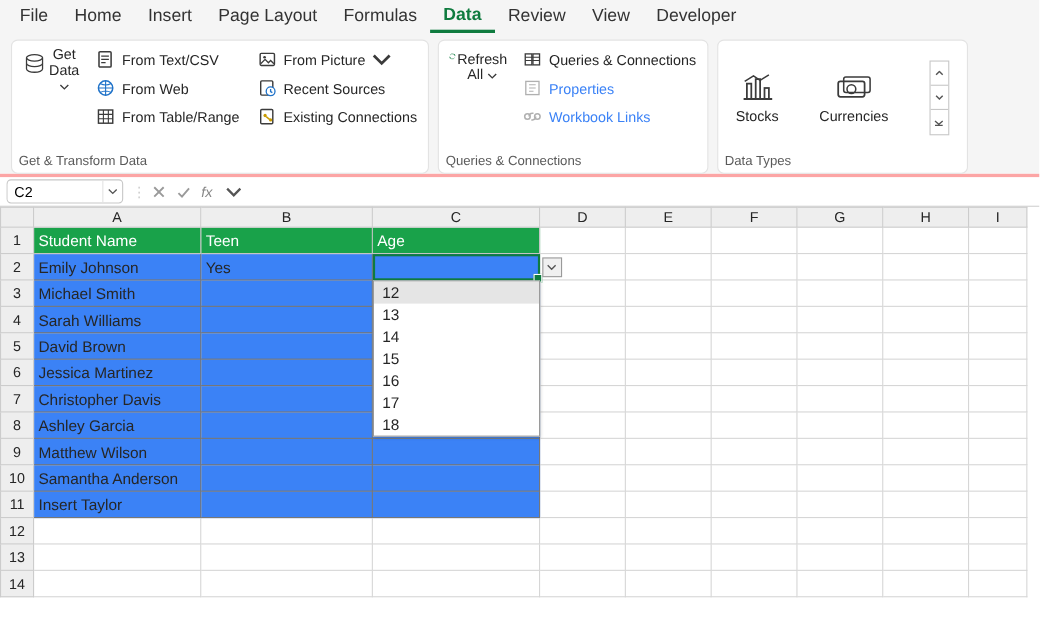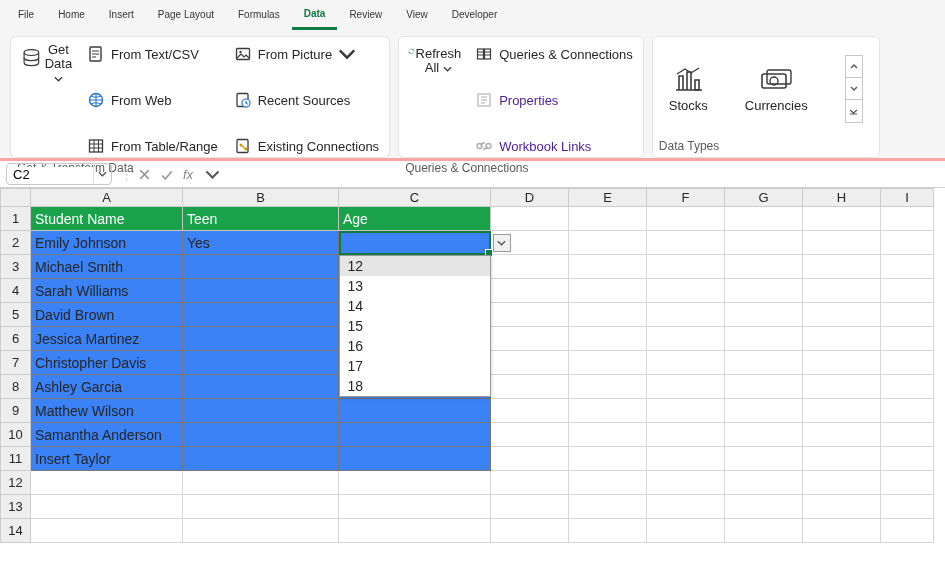--- a/index.html
+++ b/index.html
@@ -11,21 +11,21 @@
     height: 573px;
     overflow: hidden;
     color: #262626;
   }
   .tabs {
     display: flex;
     align-items: center;
     background: #f5f5f5;
     height: 30px;
     padding: 0 6px;
-    font-size: 10px;
+    font-size: 16px;
   }
   .tab {
     padding: 0 12px;
     height: 30px;
     line-height: 30px;
     cursor: pointer;
     color: #333;
   }
   .tab.active {
     color: #0f7b3f;
@@ -65,32 +65,32 @@
     display: flex;
     flex-direction: row;
     align-items: center;
     justify-content: center;
     width: 58px;
     padding: 2px;
     cursor: pointer;
   }
   .vbtn .icon { width: 34px; height: 34px; margin-bottom: 2px; }
   .vbtn .lbl { font-size: 13px; text-align: center; line-height: 14px; }
-  .hlist { display: flex; flex-direction: column; gap: 20px; }
+  .hlist { display: flex; flex-direction: column; gap: 0; }
   .hbtn {
     display: flex;
     align-items: center;
     gap: 6px;
     height: 26px;
     padding: 0 4px;
     cursor: pointer;
     font-size: 13px;
     white-space: nowrap;
   }
-  .hbtn.disabled { color: #4c1d95; cursor: default; }
+  .hbtn.disabled { color: #3b82f6; cursor: default; }
   .hbtn.disabled svg { opacity: .4; }
   .hbtn svg, .hbtn .icon { width: 18px; height: 18px; flex: 0 0 18px; }
   .caret-svg { width: 9px; height: 6px; }
   .datatypes-body {
     display: flex;
     align-items: center;
     gap: 37px;
     padding: 0 10px;
     text-align: center;
   }

